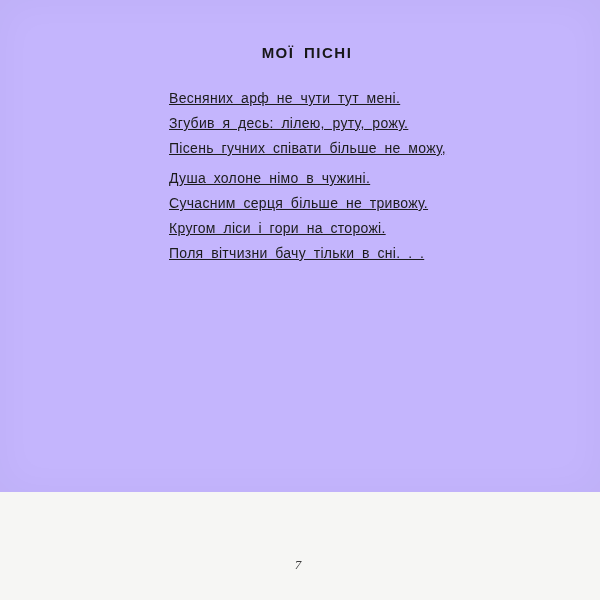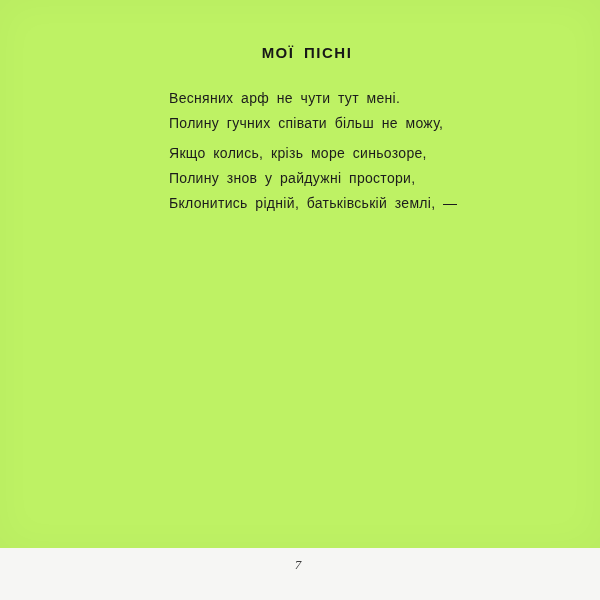--- a/index.html
+++ b/index.html
@@ -9,22 +9,22 @@
   body {
     width: 600px;
     height: 600px;
     background: #f6f6f4;
     font-family: "Liberation Sans", sans-serif;
     overflow: hidden;
   }
   .page {
     position: relative;
     width: 600px;
-    height: 548px;
-    background: #bef264;
+    height: 492px;
+    background: #c4b5fd;
     box-shadow: inset 0 0 40px rgba(0,0,0,0.03);
     color: #1c1c1c;
   }
   .title {
     position: absolute;
     top: 44px;
     left: 0;
     width: 614px; 
     margin: 0;
     text-align: center;
@@ -34,20 +34,21 @@
     word-spacing: 4px;
     color: #171717;
   }
   .poem {
     position: absolute;
     top: 86px;
     left: 169px;
   }
   .stanza {
     margin: 0 16px 5px 0;
+    text-decoration: underline;
   }
   .line {
     margin: 0;
     padding: 0;
     font-size: 14px;
     line-height: 25px;
     letter-spacing: 0.3px;
     word-spacing: 3.5px;
     white-space: nowrap;
     color: #1c1c1c;
@@ -68,28 +69,30 @@
 <body>
 
 <div class="page">
 
   <h1 class="title">МОЇ ПІСНІ</h1>
 
   <div class="poem">
 
     <div class="stanza">
       <p class="line">Весняних арф не чути тут мені.</p>
-      <p class="line">Полину гучних співати більш не можу,</p>
+      <p class="line">Згубив я десь: лілею, руту, рожу.</p>
+      <p class="line">Пісень гучних співати більше не можу,</p>
     </div>
 
+    <div class="stanza">
+      <p class="line">Душа холоне німо в чужині.</p>
+      <p class="line">Сучасним серця більше не тривожу.</p>
+      <p class="line">Кругом ліси і гори на сторожі.</p>
+      <p class="line">Поля вітчизни бачу тільки в сні. . .</p>
+    </div>
 
-    <div class="stanza">
-      <p class="line">Якщо колись, крізь море синьозоре,</p>
-      <p class="line">Полину знов у райдужні простори,</p>
-      <p class="line">Бклонитись рідній, батьківській землі, —</p>
-    </div>
 
 
   </div>
 
   <div class="page-number">7</div>
 
 </div>
 
 </body></html>

